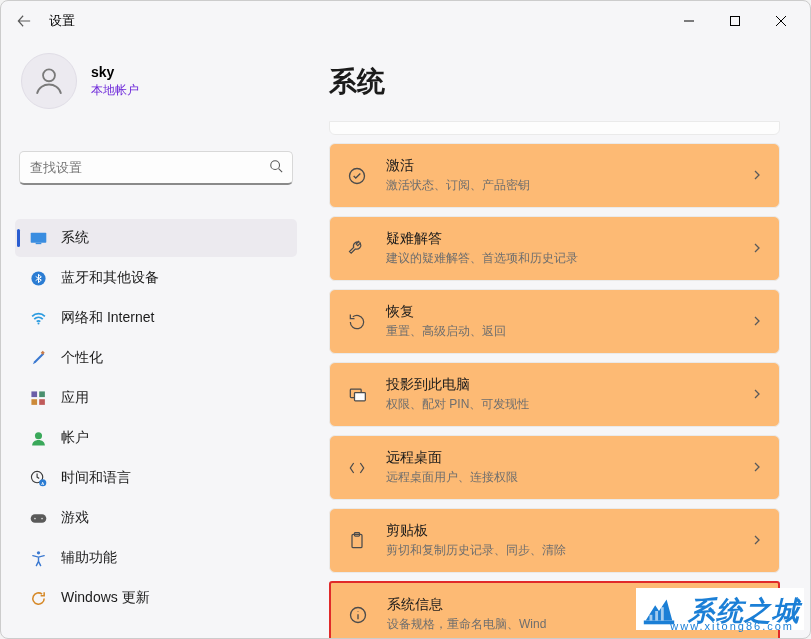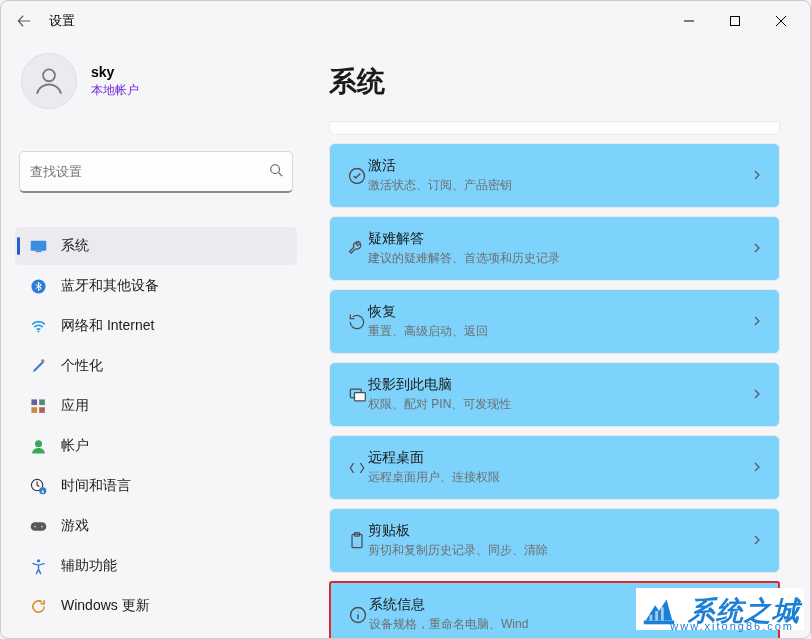--- a/index.html
+++ b/index.html
@@ -72,21 +72,21 @@
     .user-name { font-size: 14px; font-weight: 600; color: #000; }
     .user-sub { font-size: 12px; color: #6d28d9; margin-top: 2px; }
 
     .search-wrap {
       position: relative;
       margin: 6px 0 18px 0;
       padding: 0 4px;
     }
     .search-input {
       width: 100%;
-      height: 42px;
+      height: 34px;
       border: 1px solid #d8d8d8;
       border-bottom: 2px solid #8a8a8a;
       border-radius: 5px;
       background: #fdfdfd;
       padding: 0 34px 0 10px;
       font-size: 13px;
       outline: none;
       font-family: inherit;
     }
     .search-icon {
@@ -140,25 +140,26 @@
       display: flex; flex-direction: column; gap: 8px;
     }
     .stub-card {
       height: 14px;
       background: #fdfdfd;
       border: 1px solid #eaeaea;
       border-bottom-left-radius: 6px;
       border-bottom-right-radius: 6px;
     }
     .card {
-      background: #7dd3fc;
+      background: #fdba74;
       border: 1px solid #eaeaea;
       border-radius: 6px;
       padding: 13px 16px;
       display: flex; align-items: center;
+      gap: 18px;
       cursor: pointer;
     }
     .card.highlight {
       border: 2px solid #e02a2a;
       border-radius: 3px;
     }
     .card-icon {
       width: 22px; height: 22px;
       display: flex; align-items: center; justify-content: center;
       color: #4b4b4b;

